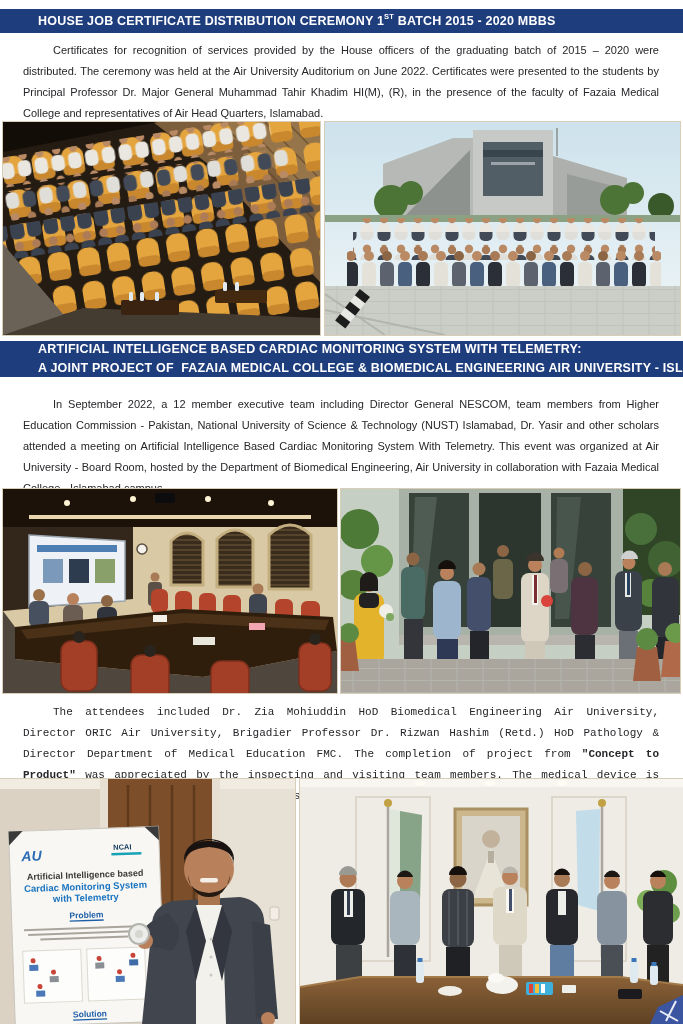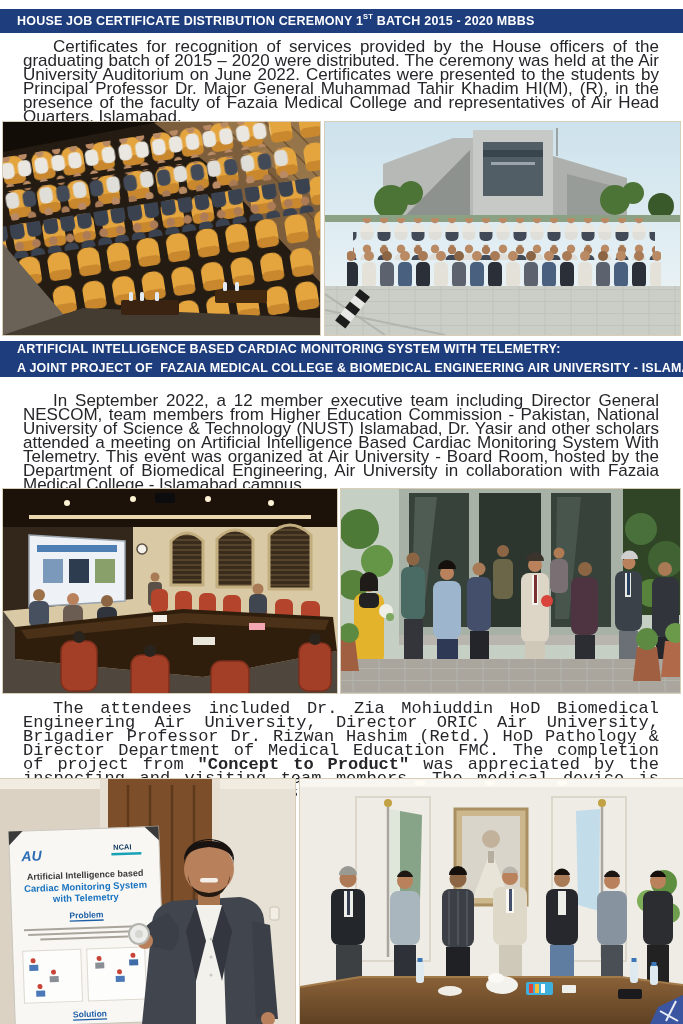--- a/index.html
+++ b/index.html
@@ -5,29 +5,29 @@
   * { margin:0; padding:0; box-sizing:border-box; }
   html,body { background:#fff; }
   .page {
     position:relative; width:683px; height:1024px; margin:0 auto;
     background:#fff; overflow:hidden;
     font-family:"Liberation Sans", sans-serif;
   }
   .banner {
     position:absolute; left:0; width:683px; background:#1e3d7d; color:#fff;
     font-weight:bold; font-size:12.5px; display:flex; flex-direction:column;
-    justify-content:center; padding-left:17px; letter-spacing:.2px;
+    justify-content:center; padding-left:38px; letter-spacing:.2px;
   }
   .banner1 { top:9px; height:24px; }
   .banner2 { top:341px; height:36px; }
   .banner .bline { white-space:pre; line-height:19px; }
   .banner sup { font-size:7.5px; vertical-align:top; line-height:10px; }
   .para {
     position:absolute; left:23px; width:636px; color:#26262a;
-    font-size:17px; line-height:14px; text-align:justify; text-indent:30px;
+    font-size:11px; line-height:21px; text-align:justify; text-indent:30px;
   }
   .p1 { top:40px; }
   .p2 { top:394px; }
   .p3 { top:702px;font-family:Liberation Mono, monospace; }
   .photo { position:absolute; display:block; outline:1px solid #d8cdb9; }
   svg text { font-family:"Liberation Sans", sans-serif; }
 </style>
 </head>
 <body>
 

